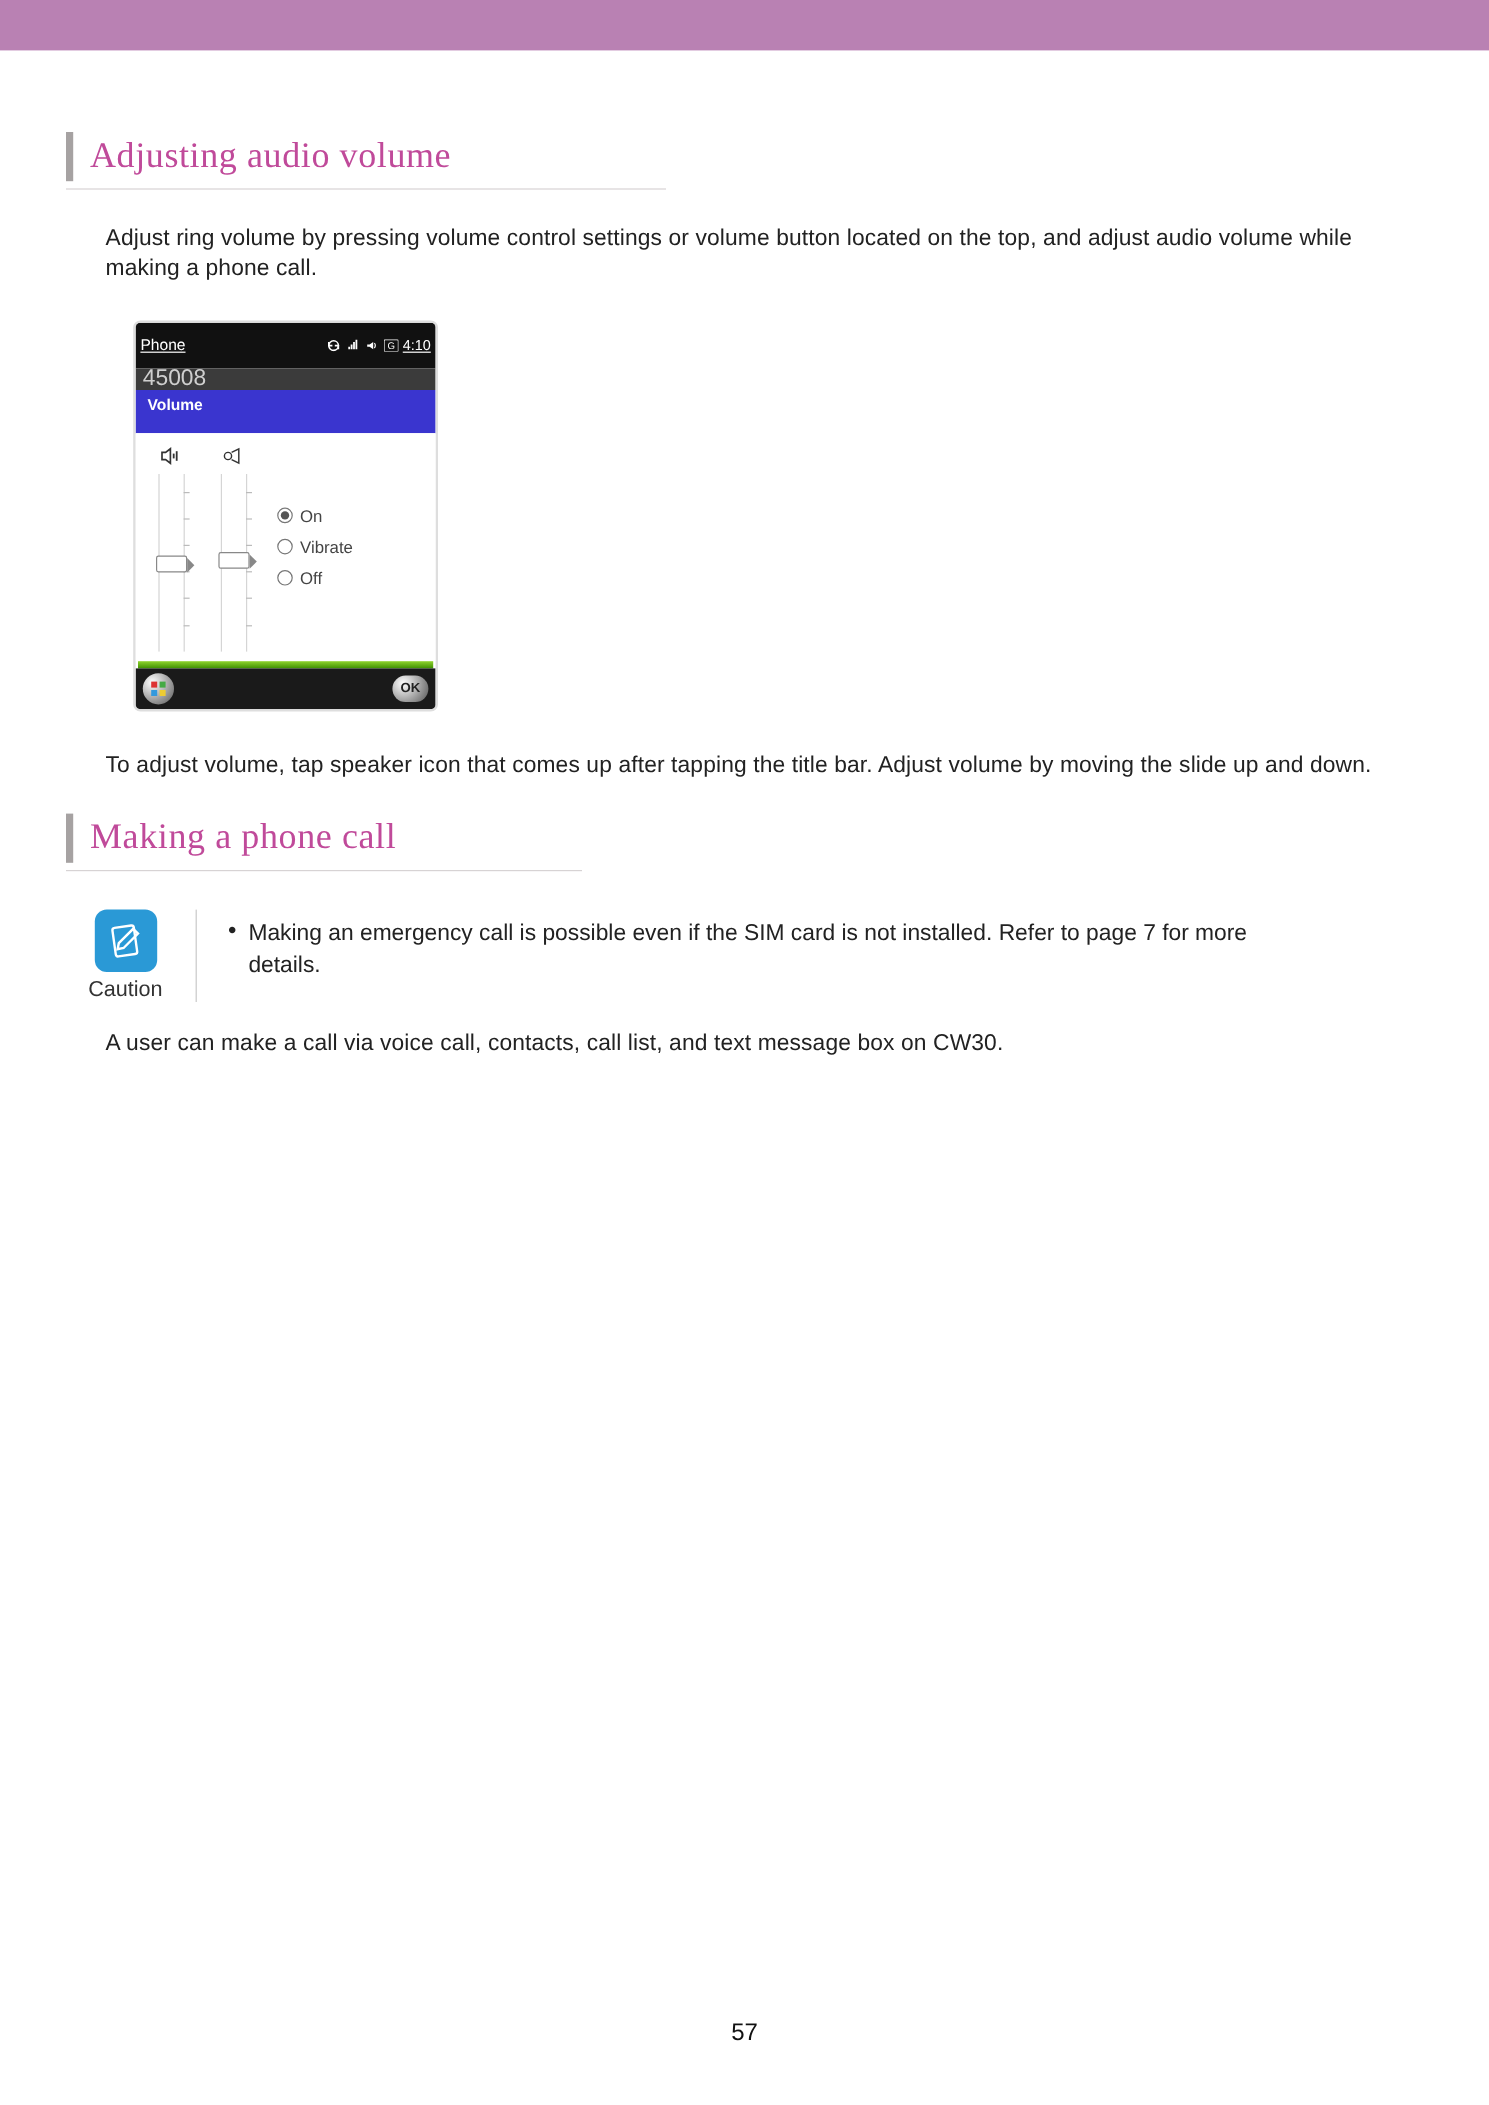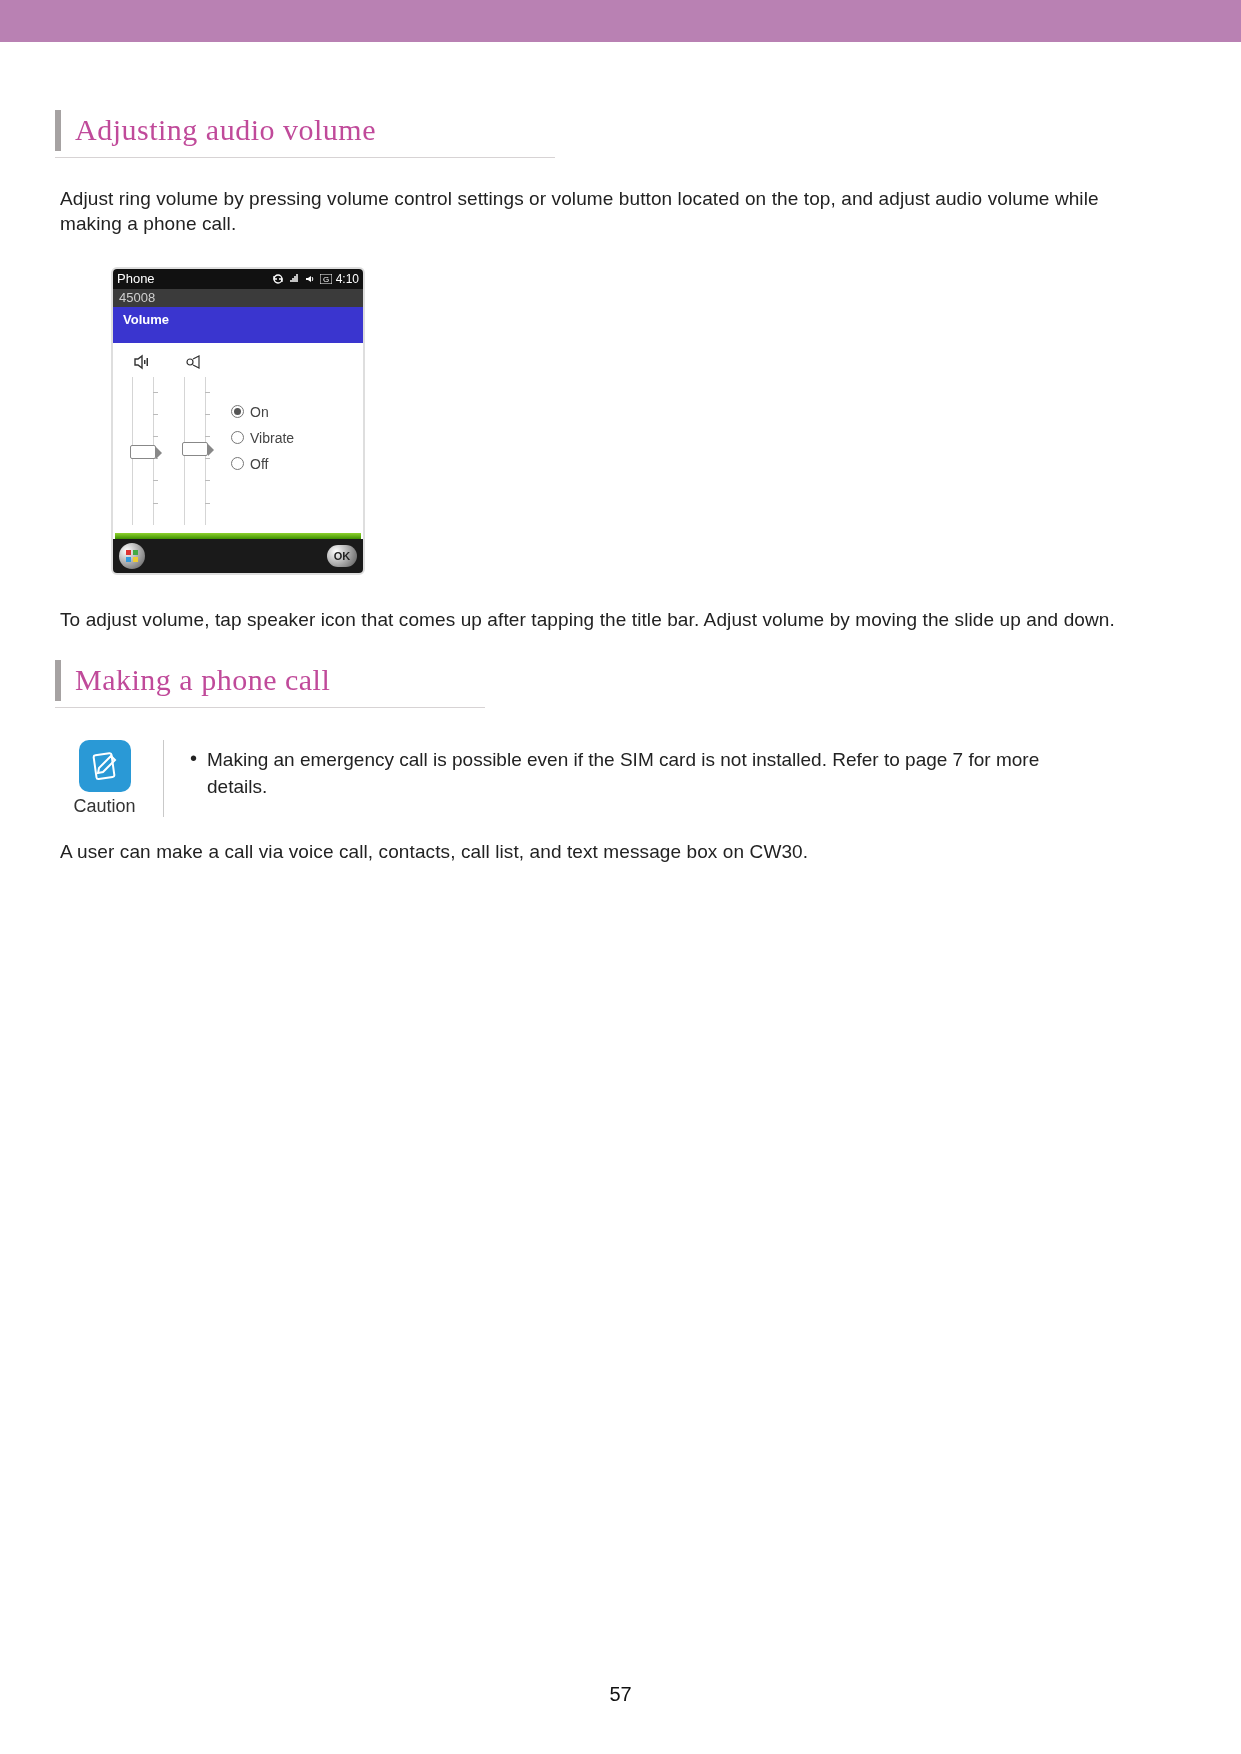--- a/index.html
+++ b/index.html
@@ -34,50 +34,51 @@
     height: 0;
     border-top: 1px solid #d7d3d4;
     margin-top: 6px;
     margin-bottom: 28px;
   }
   .body-text {
     font-size: 19px;
     color: #222;
     line-height: 1.35;
     letter-spacing: 0.1px;
-    margin-left: 5px;
+    margin-left: 33px;
   }
 
   
   .phone {
     width: 254px;
     margin: 30px 0 32px 56px;
     border: 2px solid #dedede;
     border-radius: 6px;
     overflow: hidden;
     background: #fff;
     font-family: Tahoma, Verdana, sans-serif;
   }
   .phone .titlebar {
     background: #111;
     color: #fff;
     display: flex;
     align-items: center;
     font-size: 13px;
-    height: 20px;
+    height: 38px;
     padding: 0 4px;
+    text-decoration: underline;
   }
   .phone .titlebar .spacer { flex: 1; }
   .phone .titlebar .status-icons { display: flex; gap: 4px; align-items: center; }
   .phone .titlebar .clock { font-size: 12px; margin-left: 4px; }
   .status-glyph { width: 12px; height: 10px; display:inline-block; }
   .phone .phonenum {
     background: #3b3b3b;
     color: #cfcfcf;
-    font-size: 13px;
+    font-size: 19px;
     height: 18px;
     padding-left: 6px;
     line-height: 18px;
   }
   .phone .subtitle {
     background: #3a35cf;
     color: #fff;
     font-weight: bold;
     font-size: 13px;
     height: 36px;

